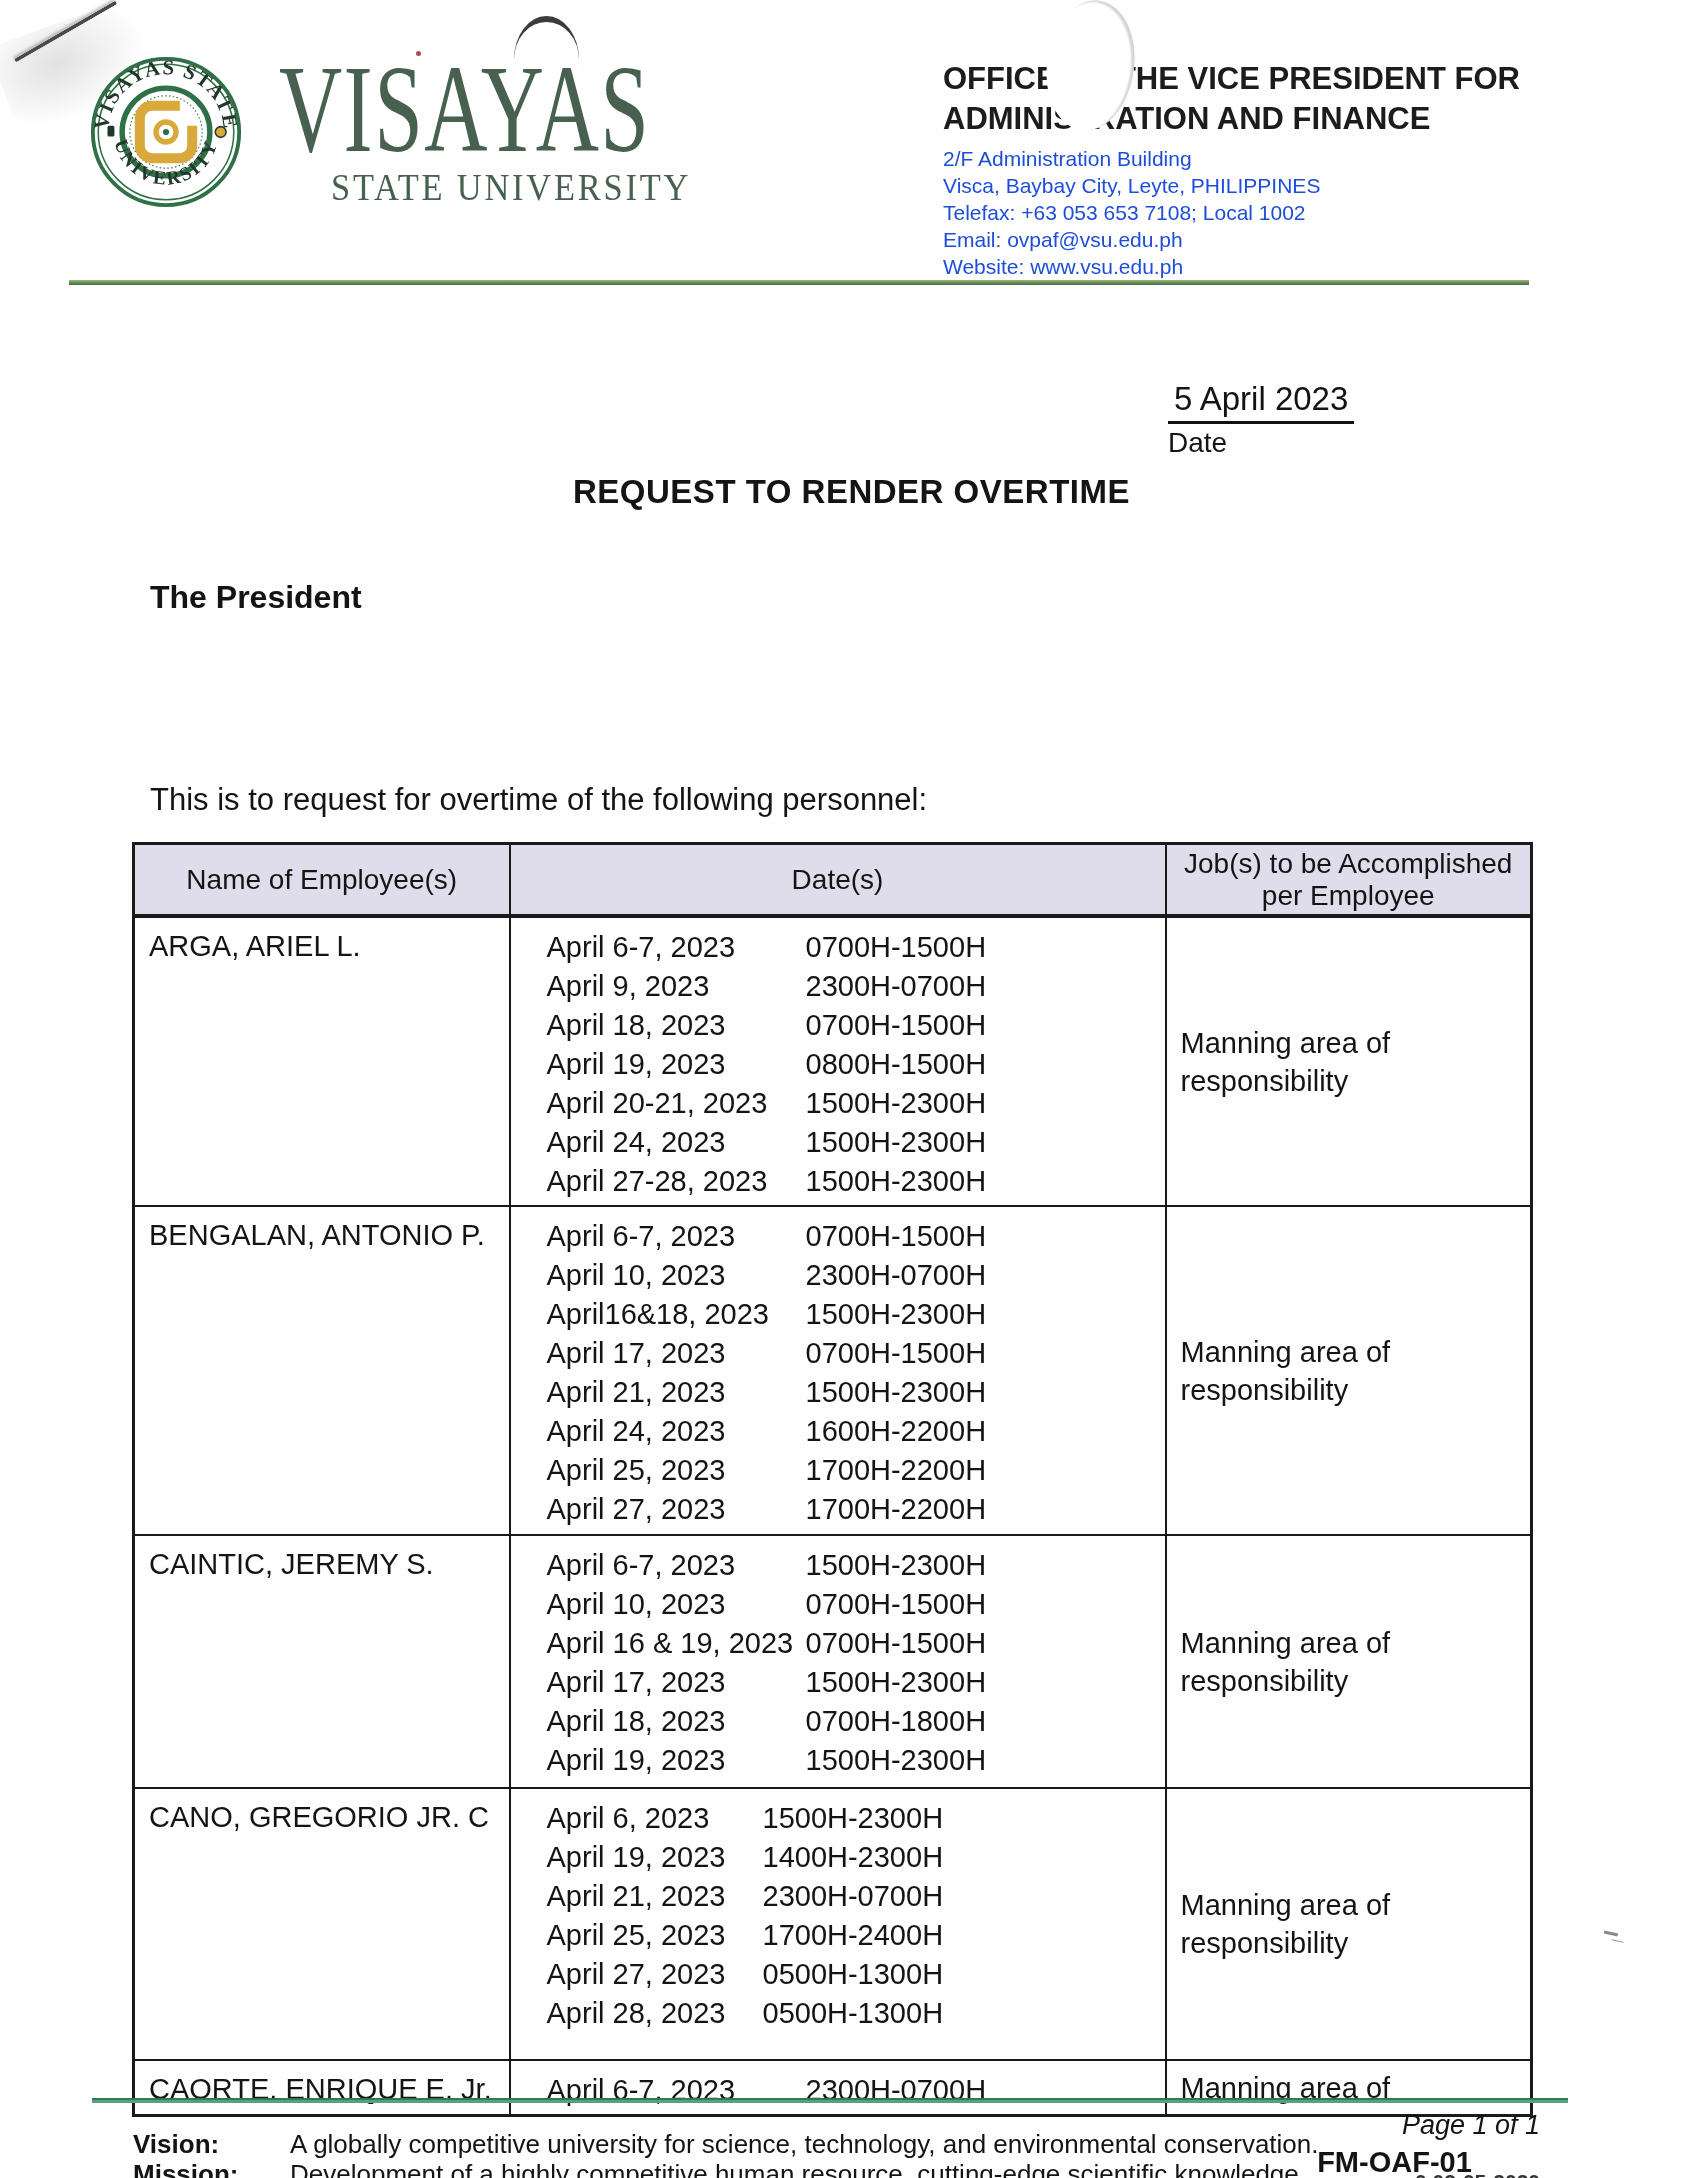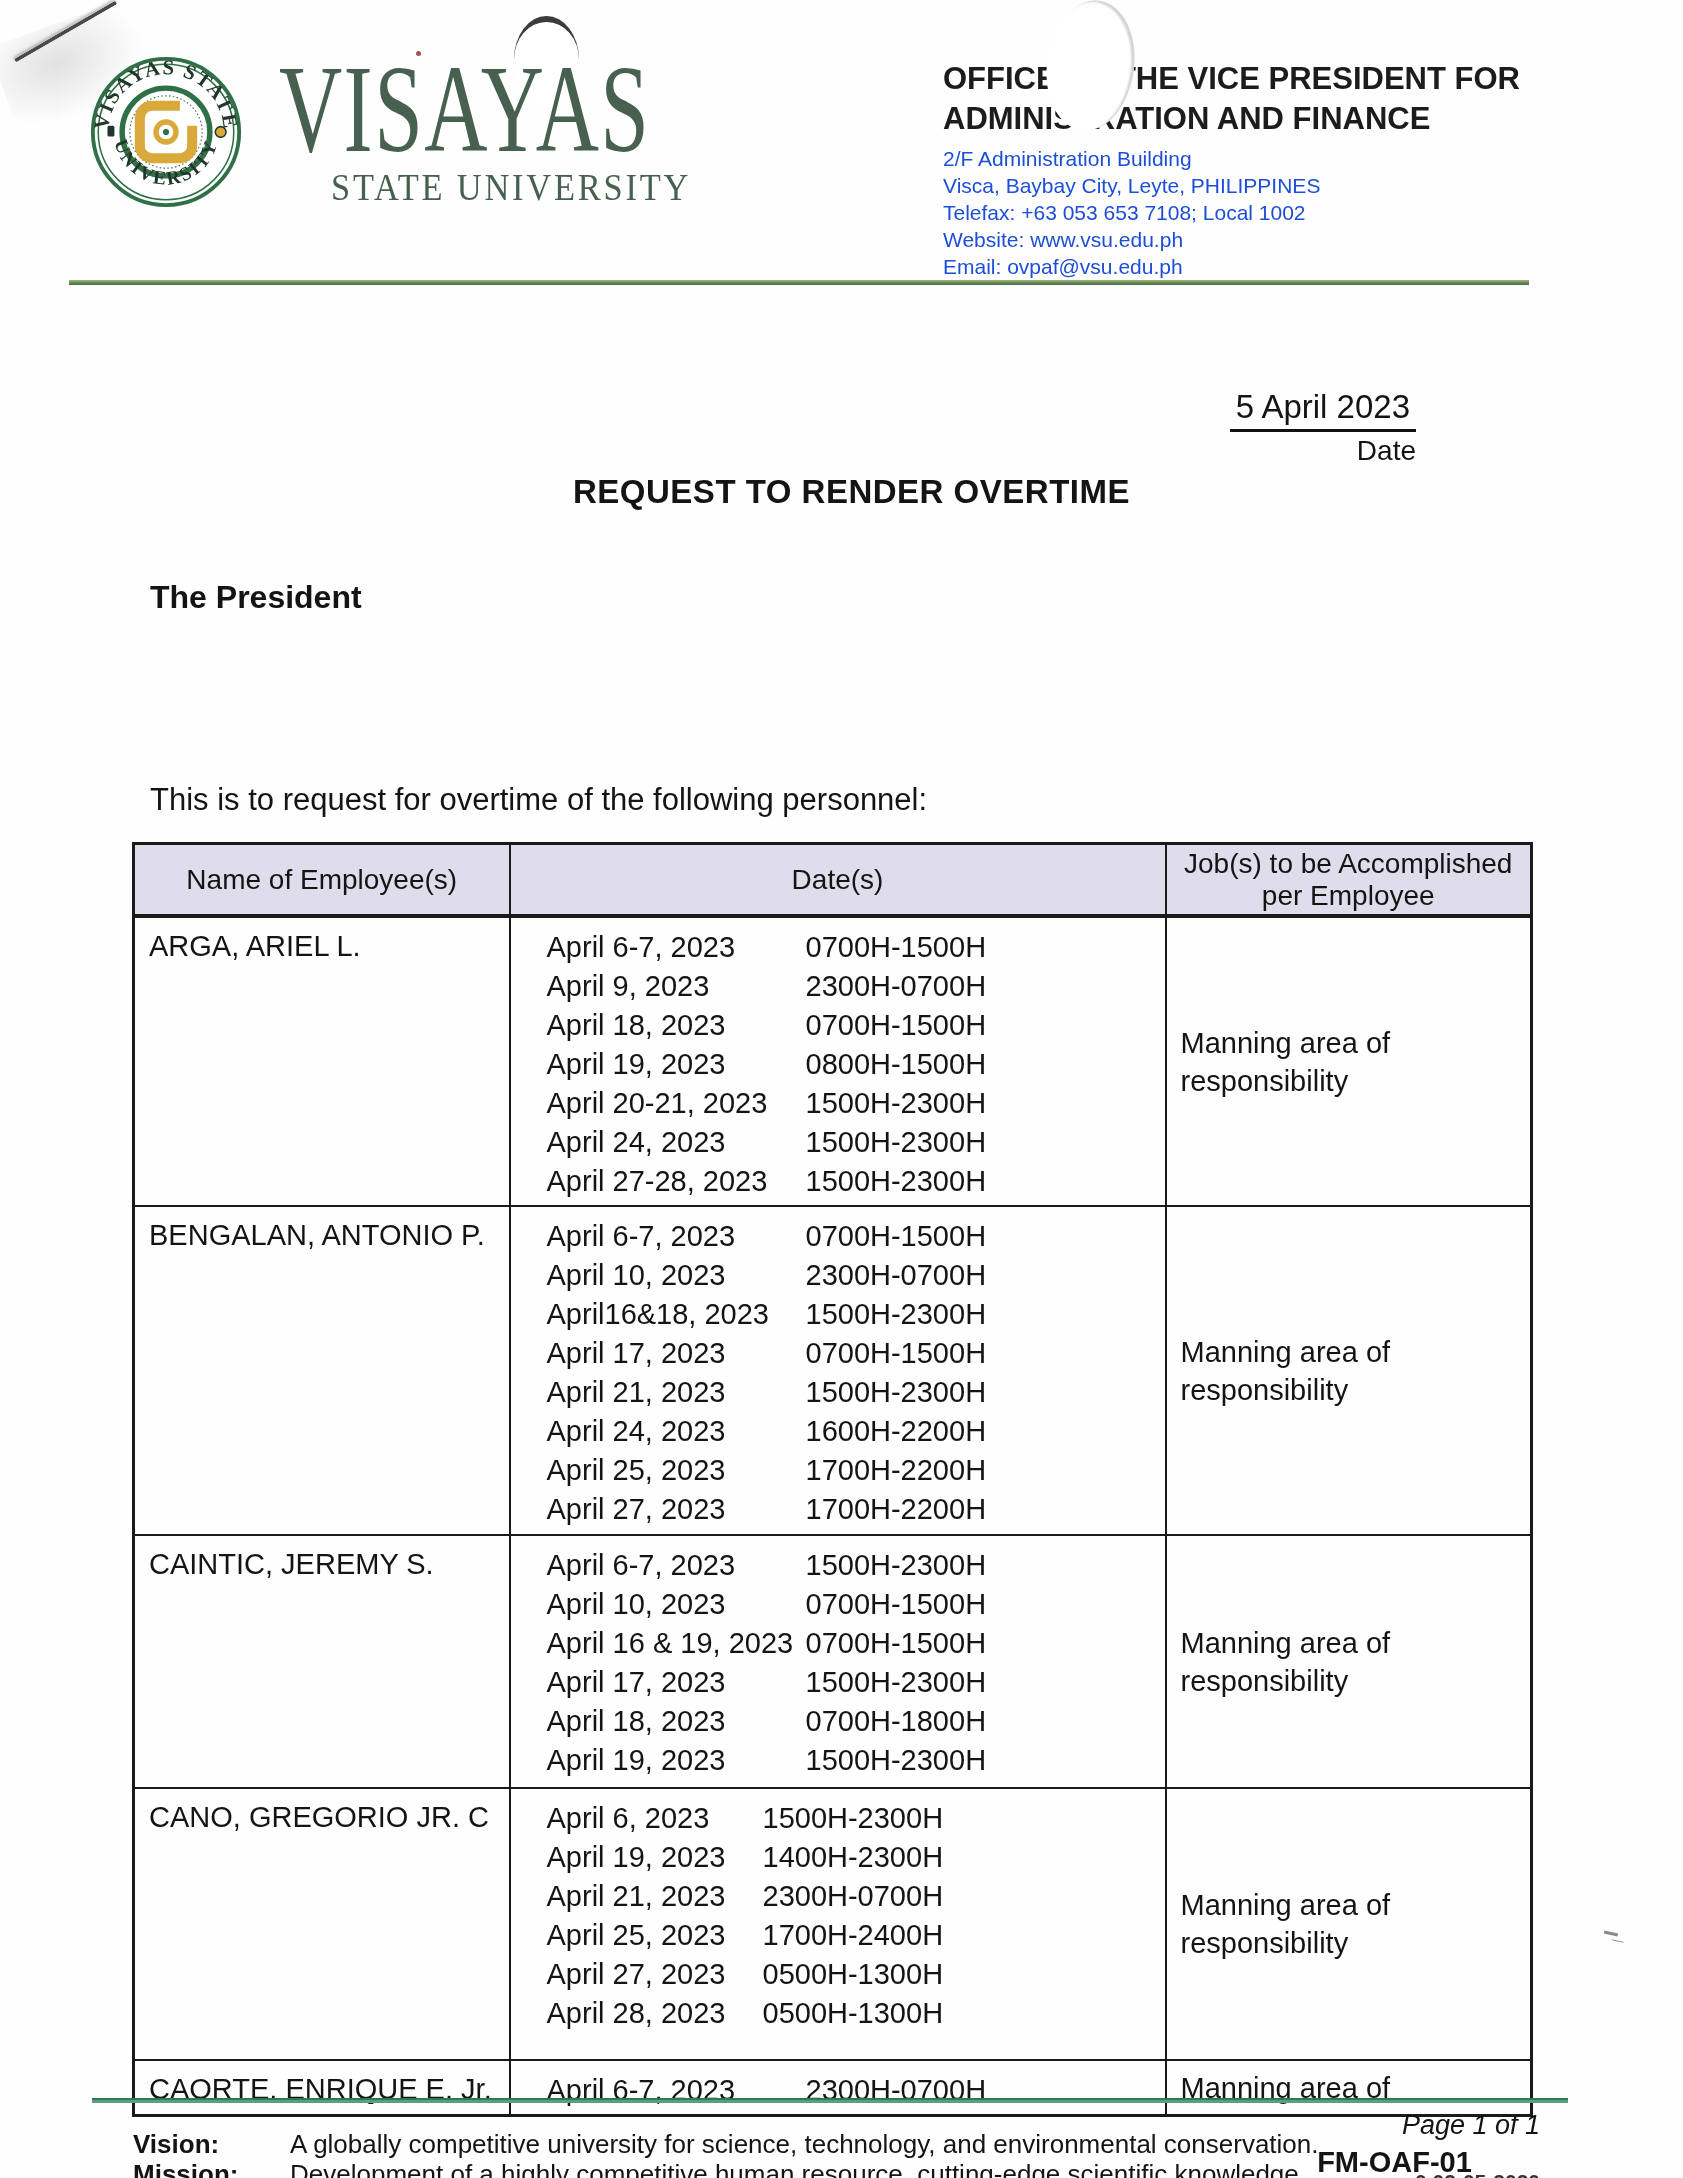--- a/index.html
+++ b/index.html
@@ -23,21 +23,21 @@
     white-space:nowrap;
   }
   .office-block{position:absolute; left:943px; top:59px; width:594px;}
   .office-title{font-weight:bold; font-size:31px; line-height:40px; color:#1c1c1e;}
   .office-address{margin-top:6px; font-size:21px; line-height:27px; color:#1d4ed8;}
   .header-rule{
     position:absolute; left:69px; top:280px; width:1460px; height:5px;
     background:linear-gradient(to bottom,#a3b97c 0%,#6d9058 45%,#46704a 100%);
   }
   
-  .date-block{position:absolute; left:1168px; top:388px; width:248px; text-align:right;}
+  .date-block{position:absolute; left:1168px; top:380px; width:248px; text-align:left;}
   .date-value{display:inline-block; font-size:33px; padding:0 6px 3px 6px; border-bottom:3px solid #111;}
   .date-label{font-size:28px; margin-top:3px;}
   .doc-title{position:absolute; left:0; top:473px; width:1703px; text-align:center;
     font-size:33px; font-weight:bold; letter-spacing:0.5px;}
   .recipient{position:absolute; left:150px; top:579px; font-size:32px; font-weight:bold;}
   .thru-line{position:absolute; left:150px; top:679px; font-size:32px; font-weight:bold;}
   .intro-line{position:absolute; left:150px; top:782px; font-size:31px;}
   
   table.ot{position:absolute; left:132px; top:842px; width:1399px;
     border-collapse:collapse; table-layout:fixed;}
@@ -125,22 +125,22 @@
 
   <div class="office-block">
     <div class="office-title">
       <div>OFFICE OF THE VICE PRESIDENT FOR</div>
       <div>ADMINISTRATION AND FINANCE</div>
     </div>
     <div class="office-address">
       <div>2/F Administration Building</div>
       <div>Visca, Baybay City, Leyte, PHILIPPINES</div>
       <div>Telefax: +63 053 653 7108; Local 1002</div>
+      <div>Email: ovpaf@vsu.edu.ph</div>
       <div>Website: www.vsu.edu.ph</div>
-      <div>Email: ovpaf@vsu.edu.ph</div>
     </div>
   </div>
   <div class="artifact curl-office"></div>
 
   <div class="header-rule"></div>
 
   <div class="date-block">
     <div class="date-value">5 April 2023</div>
     <div class="date-label">Date</div>
   </div>

